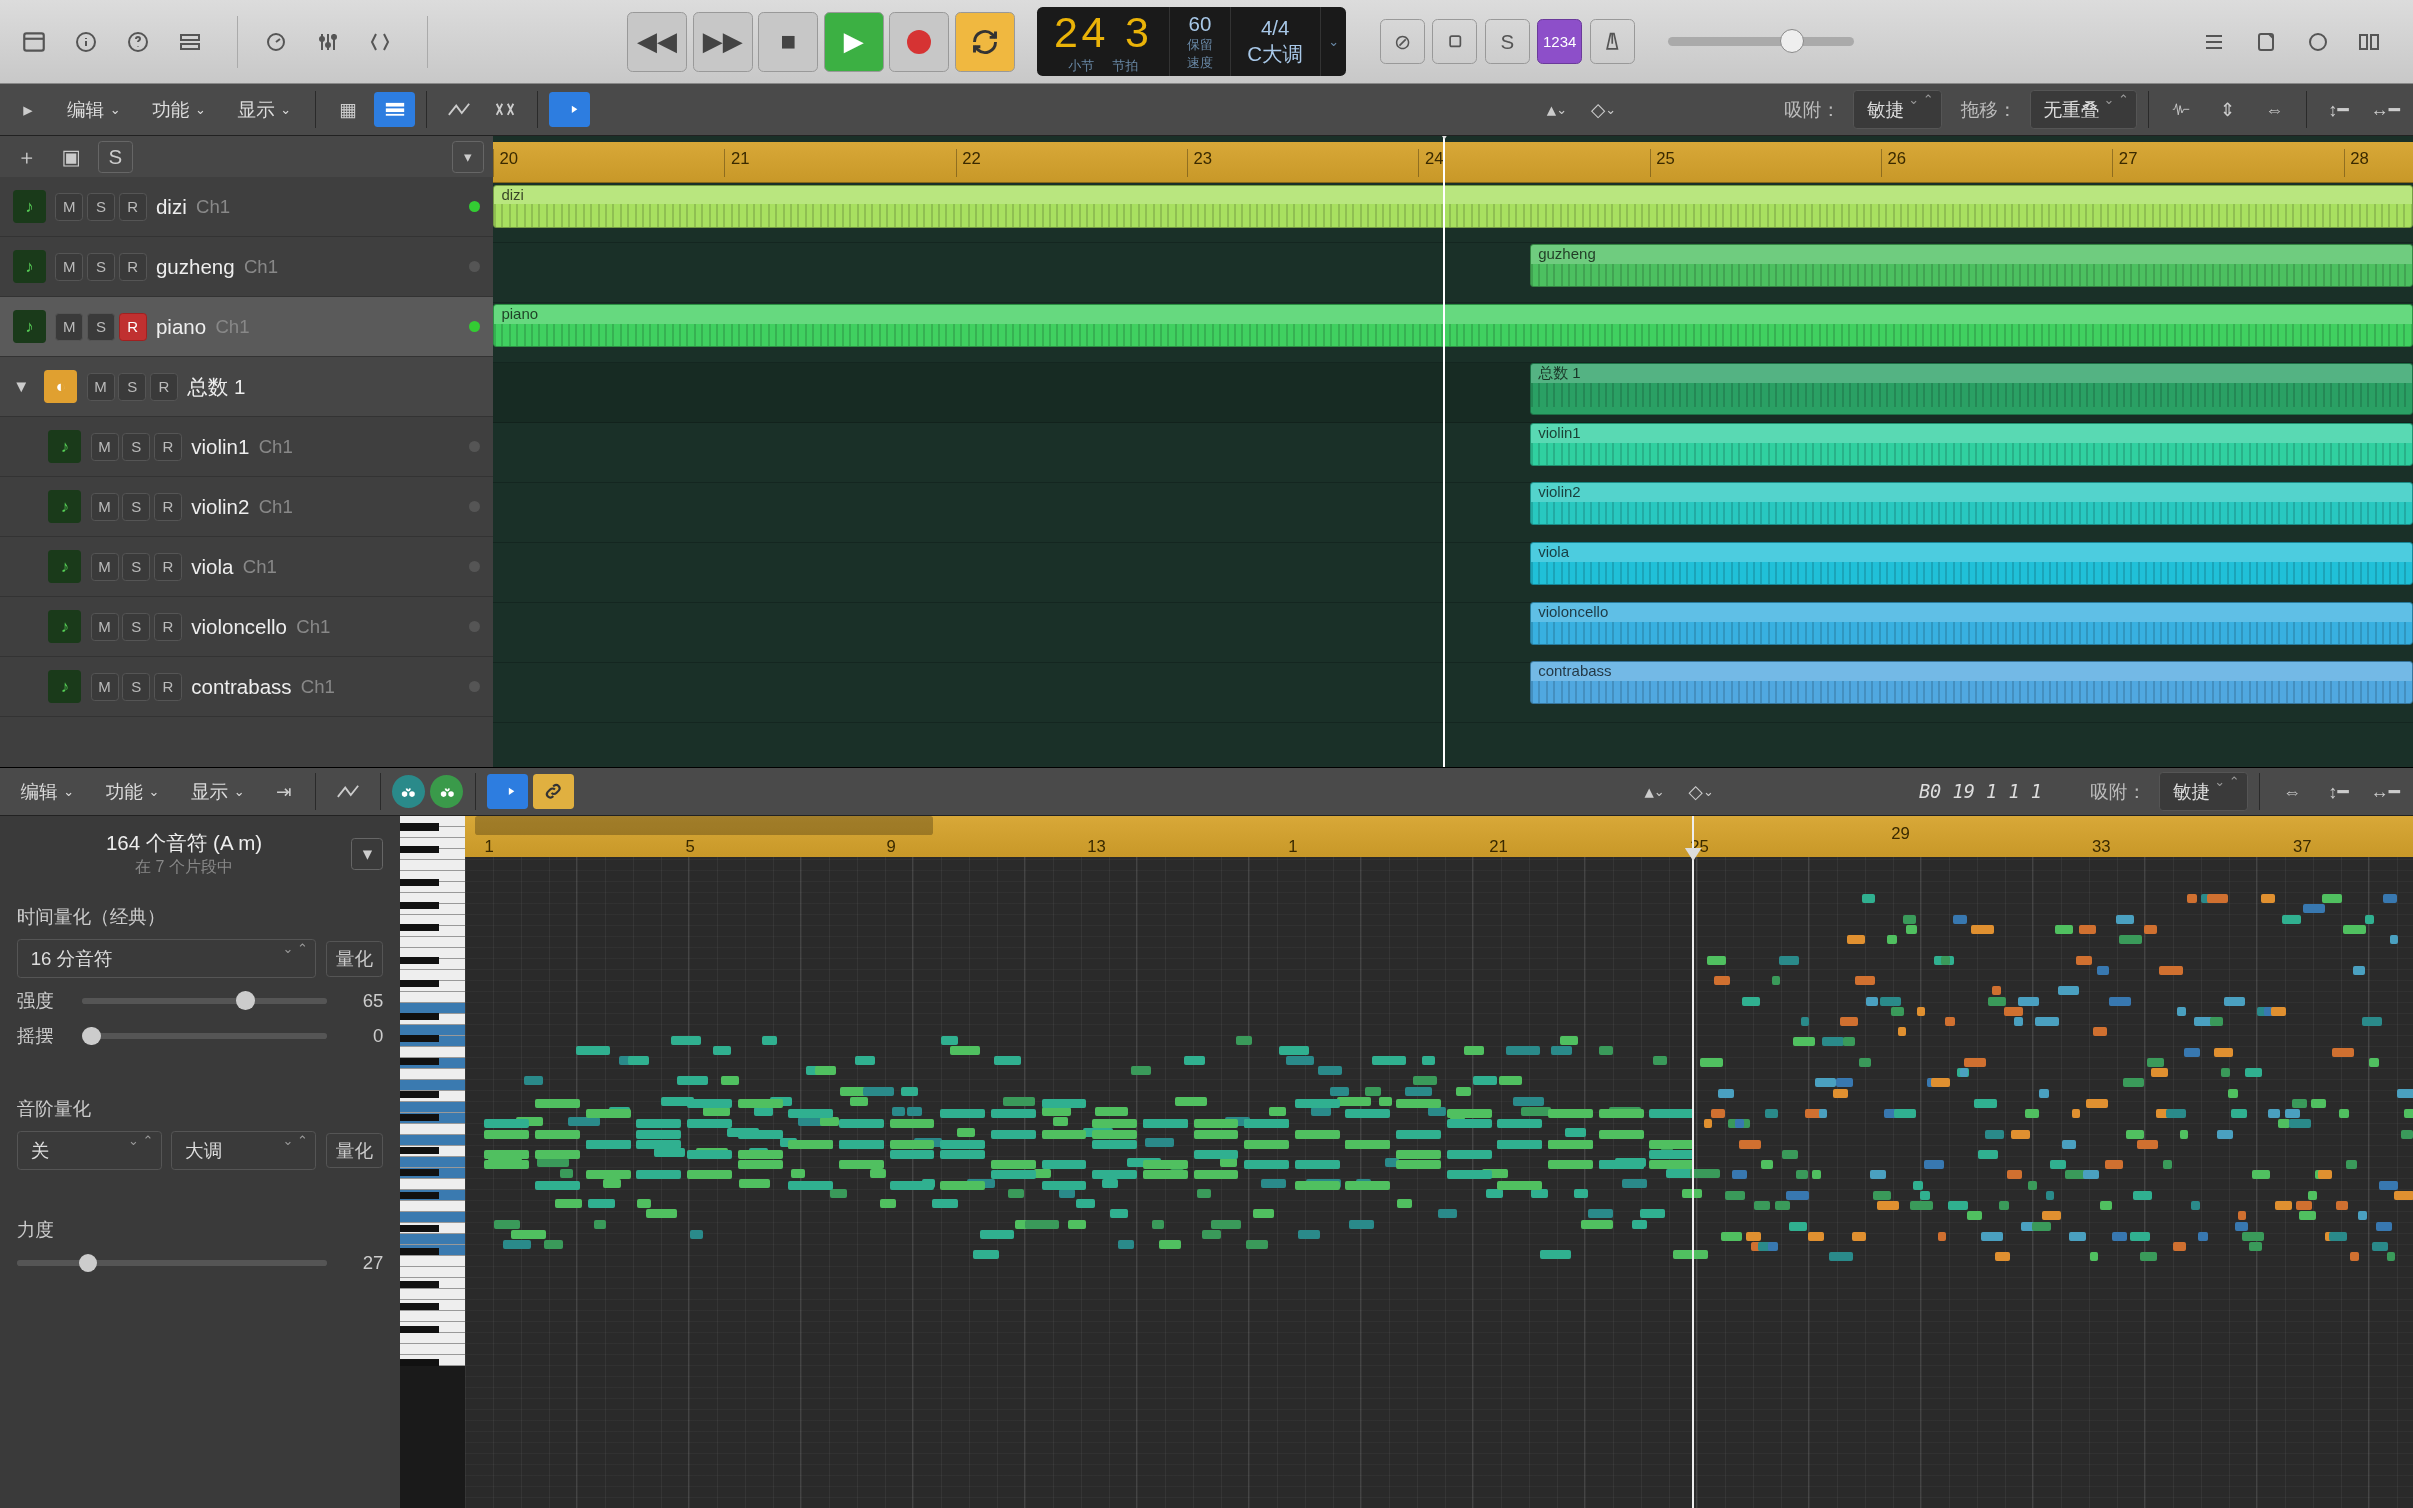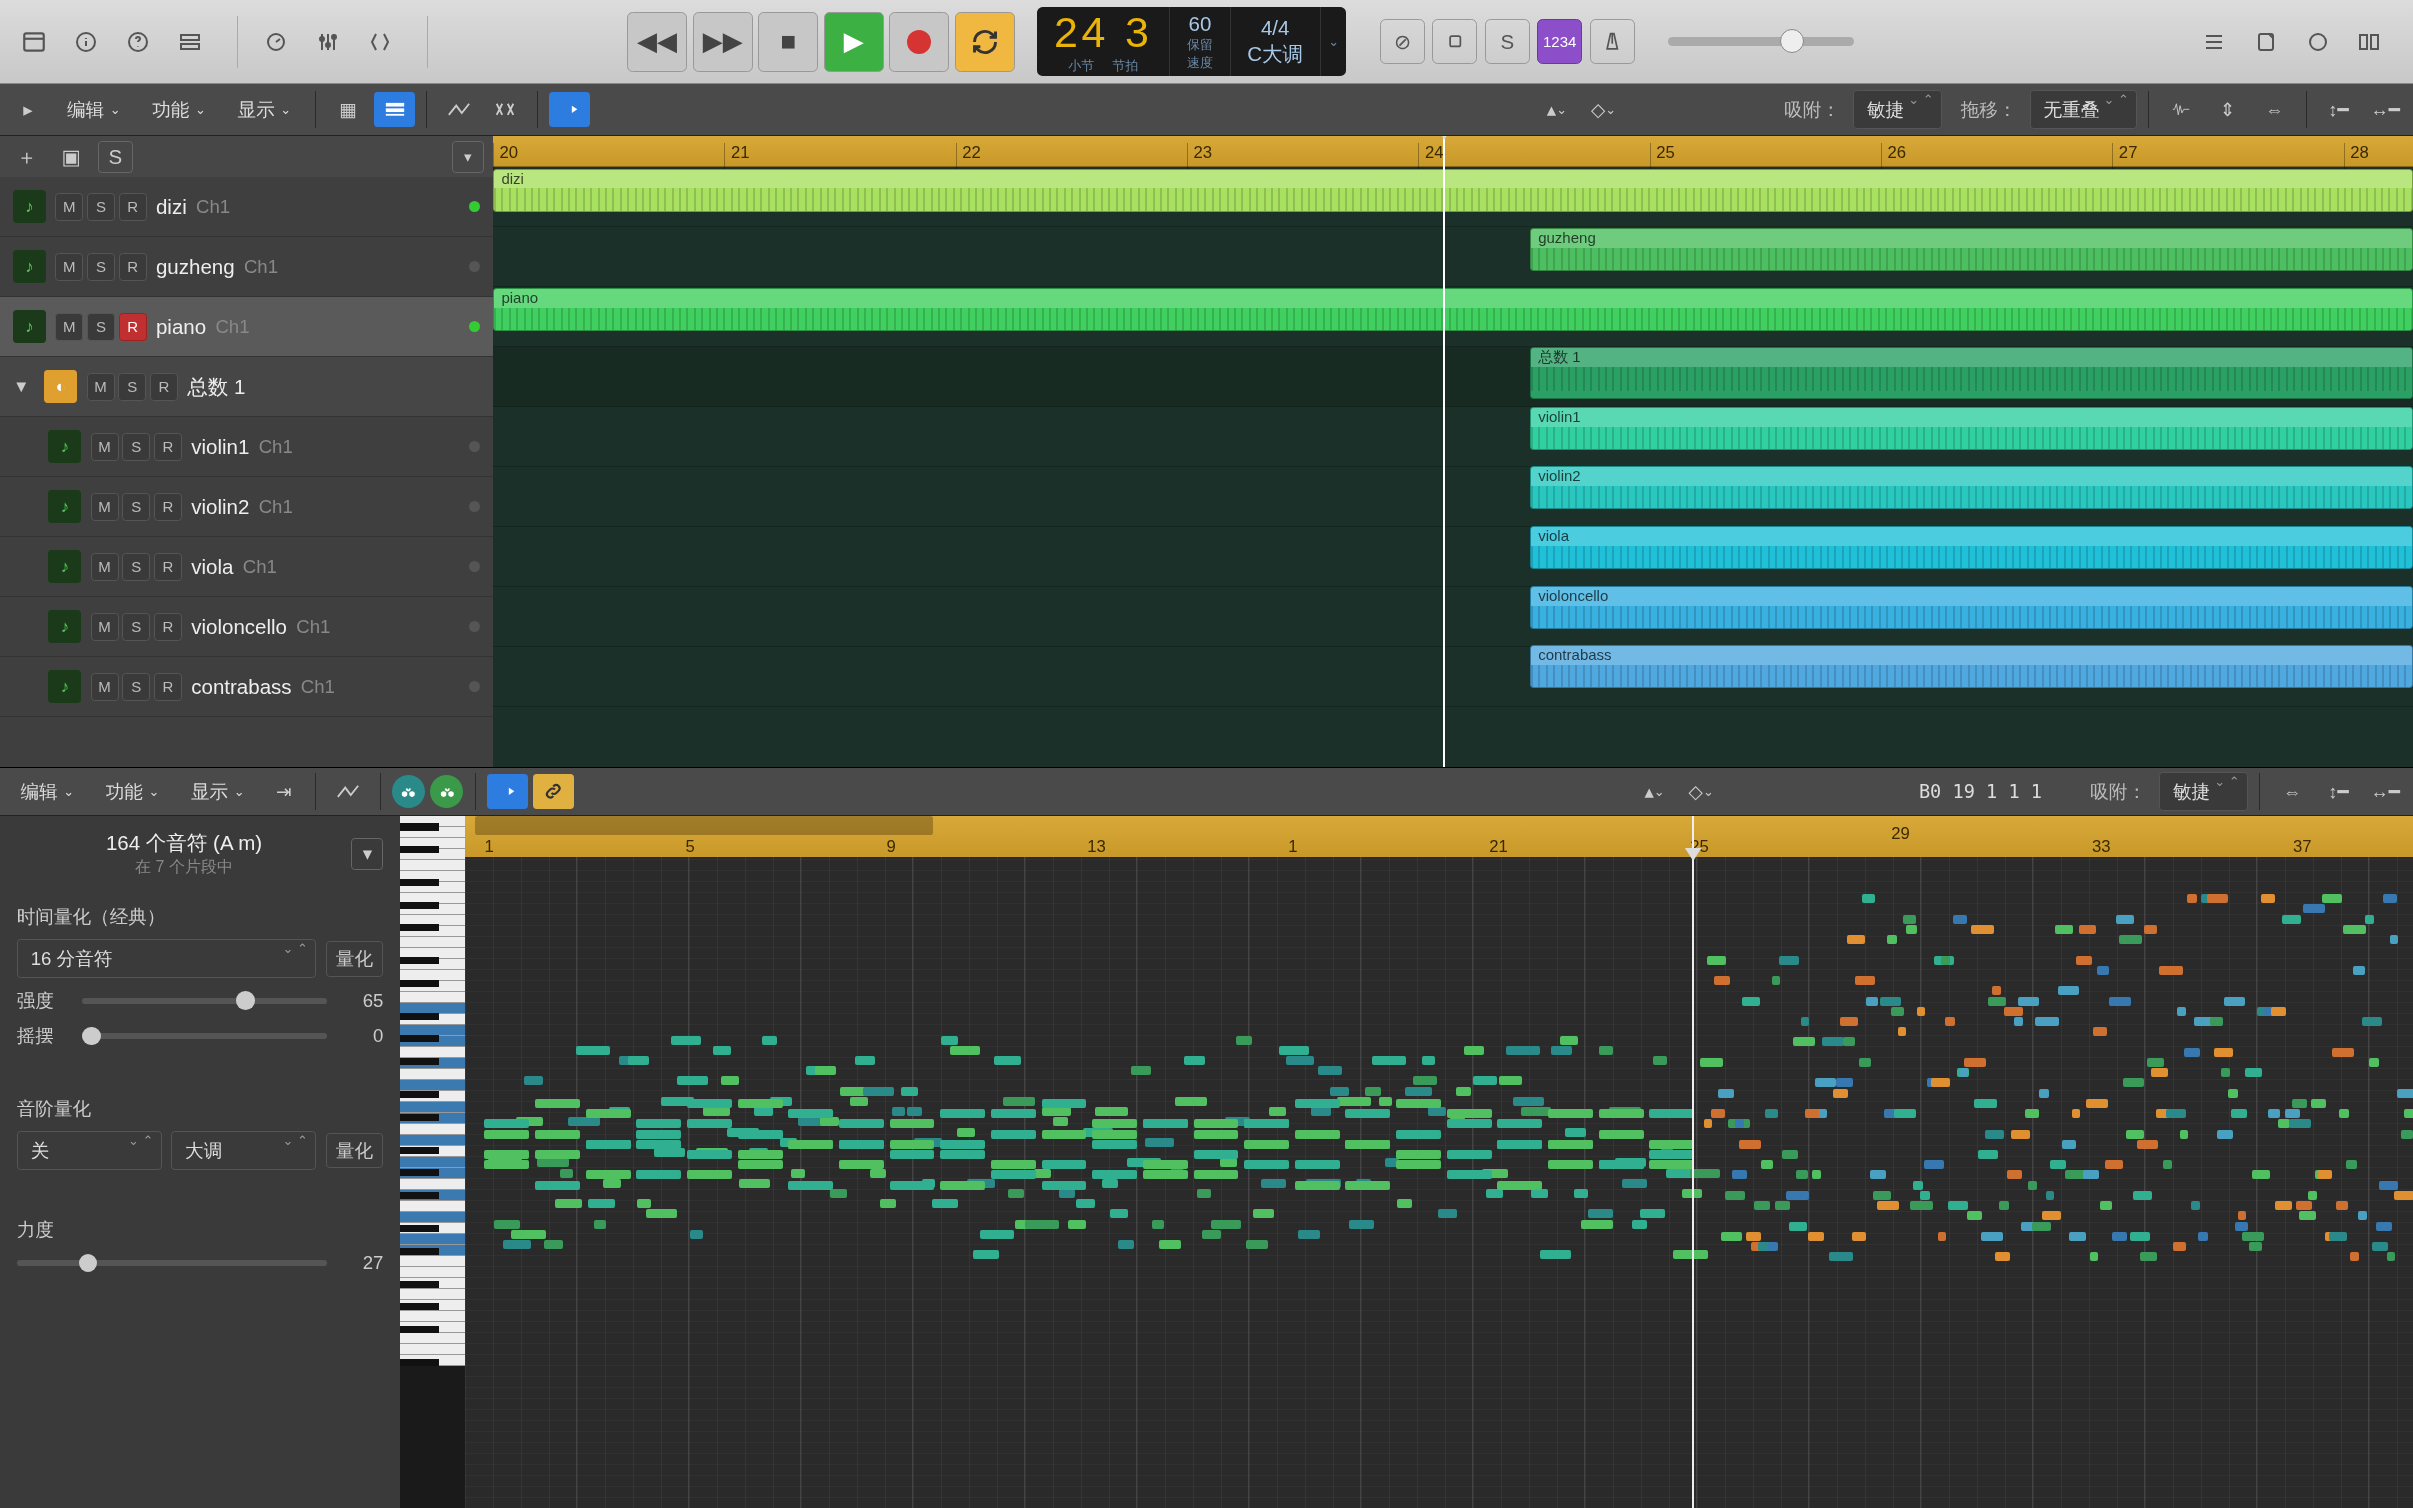--- a/index.html
+++ b/index.html
@@ -70,21 +70,21 @@
 .pill.rec{background:#c03030;color:#fff;border-color:#a02020;}
 .trname{color:#eee;font-size:20.5px;font-weight:500;}
 .trch{color:#888;font-size:18.6px;}
 .trled{width:11px;height:11px;border-radius:50%;position:absolute;right:13px;}
 .trled.on{background:#3c3;}
 .trled.off{background:#555;}
 .disclose{width:22px;color:#ccc;font-size:16.7px;}
 
 
 .arrange{flex:1;background:#1a3028;display:flex;flex-direction:column;position:relative;overflow:hidden;}
-.ruler{height:31px;background:linear-gradient(#d8a838,#c89828);border-bottom:0.9px solid #886818;position:relative;color:#3a2a00;font-size:16.7px;}
+.ruler{height:41px;background:linear-gradient(#d8a838,#c89828);border-bottom:0.9px solid #886818;position:relative;color:#3a2a00;font-size:16.7px;margin-top:6px;}
 .ruler .tick{position:absolute;top:7.4px;border-left:0.9px solid rgba(0,0,0,.3);height:28px;padding-left:5.6px;}
 .lanes{flex:1;position:relative;}
 .lane{height:60px;border-bottom:0.9px solid rgba(0,0,0,.2);position:relative;}
 .lane.folder{height:60px;background:rgba(0,0,0,.1);}
 .region{position:absolute;top:1.9px;height:43px;border-radius:3.7px;overflow:hidden;border:0.9px solid rgba(0,0,0,.3);}
 .region .hdr{height:18.6px;font-size:15px;padding:0 7.4px;color:rgba(0,0,0,.7);background:rgba(255,255,255,.2);}
 .region .body{height:24px;background-image:repeating-linear-gradient(90deg,rgba(0,0,0,.15) 0 1.9px,transparent 1.9px 7.4px);}
 .playhead{position:absolute;top:0;bottom:0;width:1.9px;background:#fff;z-index:5;}
 .playhead::before{content:"";position:absolute;top:-9.3px;left:-7.4px;width:16.7px;height:13px;background:#ddd;clip-path:polygon(0 0,100% 0,50% 100%);}
 
@@ -554,21 +554,21 @@
           </div>
         <div class="modebtn" style="background:#e0b040;">
             <svg width="20.5" height="20.5" viewBox="0 0 24 24" stroke="#333" fill="none" stroke-width="2.5">
               <path d="M10 14a4 4 0 005.6 0l3-3a4 4 0 00-5.6-5.6l-1 1M14 10a4 4 0 00-5.6 0l-3 3a4 4 0 005.6 5.6l1-1"></path>
             </svg>
           </div>
         <div class="spacer"></div>
         <div class="modebtn">▴<span class="chev">⌄</span></div>
         <div class="modebtn">◇<span class="chev">⌄</span></div>
         <div style="width:186px;"></div>
-        <span style="color:#ddd;font-family:monospace;">B0  19 1 1 1</span>
+        <span style="color:#ddd;font-family:monospace;font-style:italic;">B0  19 1 1 1</span>
         <div style="width:37px;"></div>
         <span class="lbl">吸附：</span>
         <div class="combo">敏捷</div>
         <div class="sepv"></div>
         <div class="modebtn">⇔</div>
         <div class="modebtn">↕━</div>
         <div class="modebtn">↔━</div>
       </div>
 
       <div class="pcontent">

